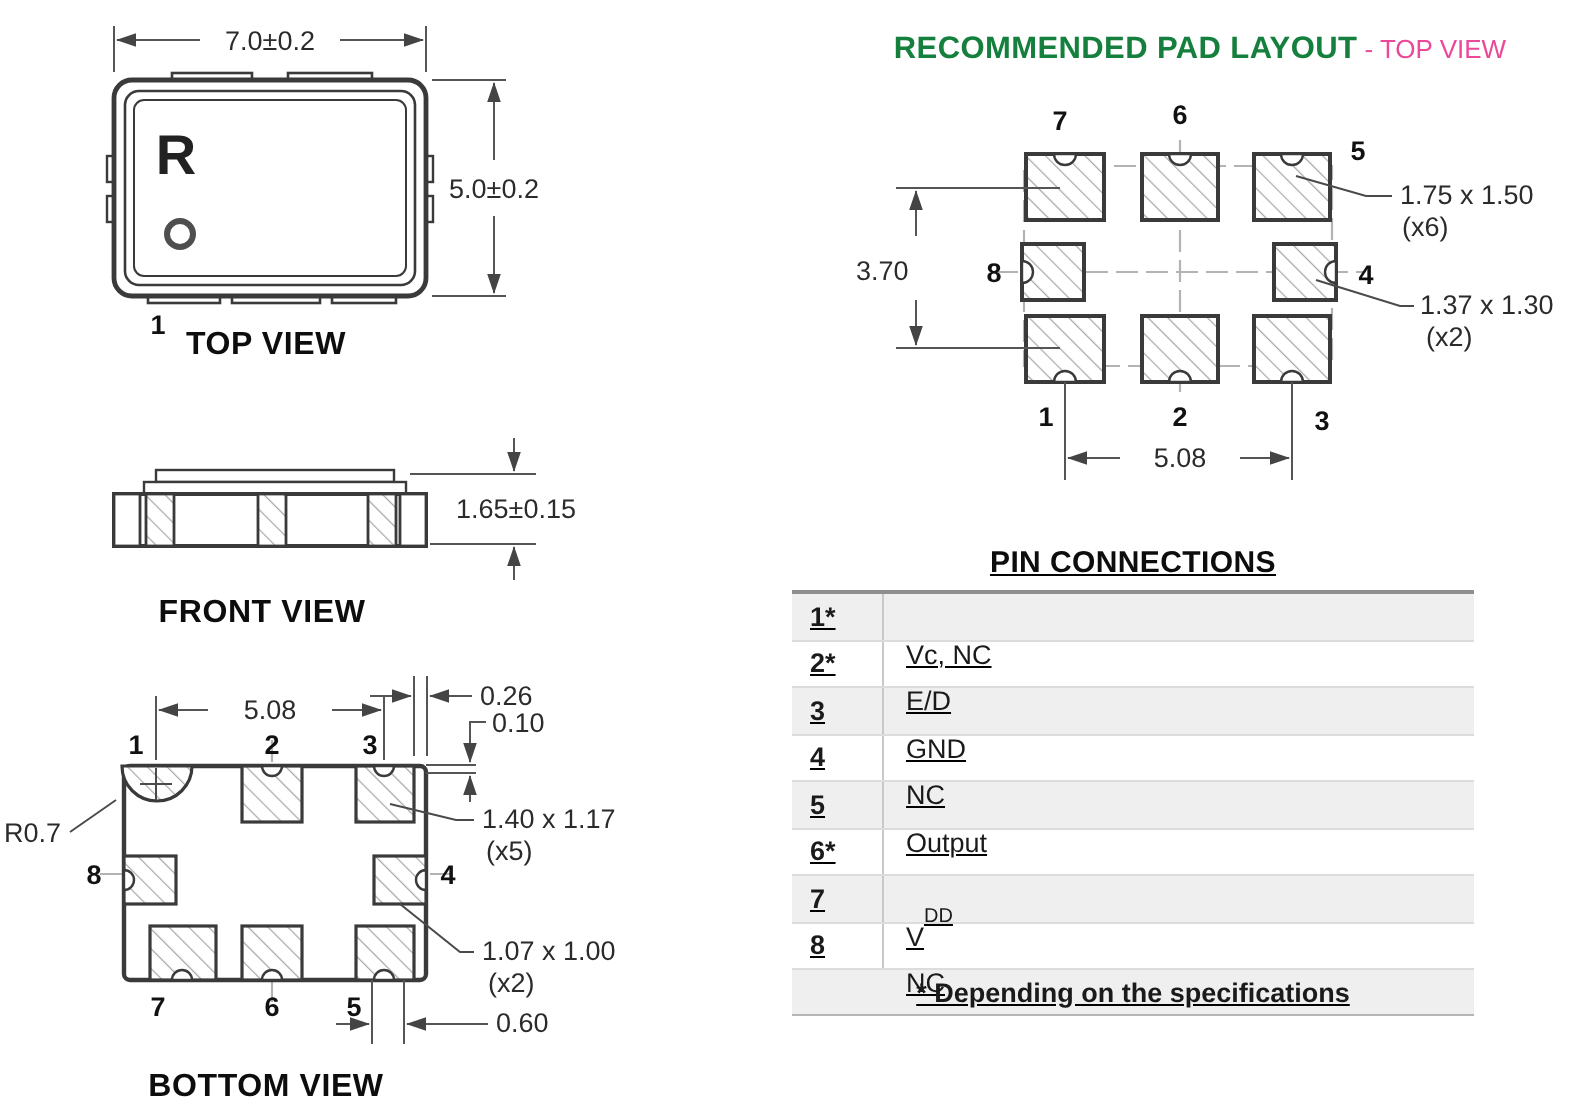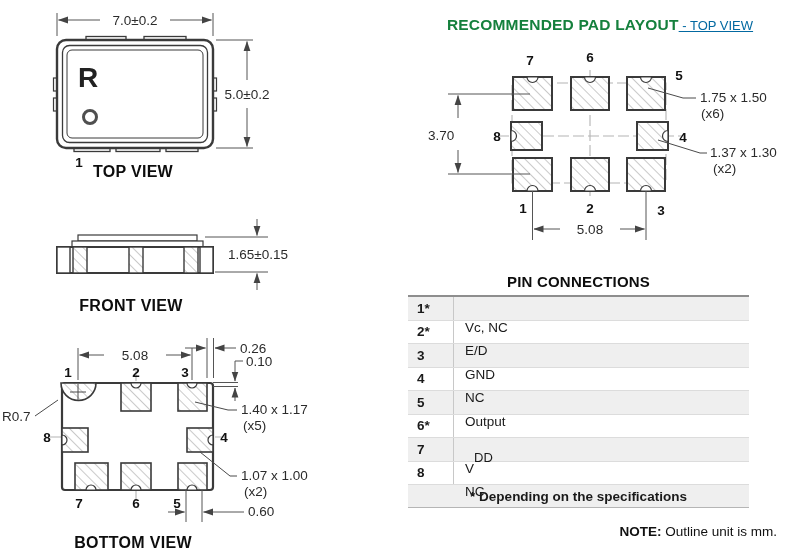--- a/index.html
+++ b/index.html
@@ -15,31 +15,31 @@
   .obj{stroke:#3a3a3a;fill:#ffffff;}
   .hatched{stroke:#3a3a3a;fill:url(#hatch);}
   .dimline{stroke:#555;stroke-width:1;fill:none;}
   .leader{stroke:#4a4a4a;stroke-width:1;fill:none;}
   .dashline{stroke:#b3b3b3;stroke-width:1.1;fill:none;stroke-dasharray:11 4;}
   .notch{fill:#ffffff;stroke:#3a3a3a;stroke-width:1.2;}
 
   
   #padlayout-title{left:420px;top:16px;width:360px;text-align:center;white-space:nowrap;}
   #padlayout-title .t-main{font-size:15.5px;font-weight:bold;color:#15803d;letter-spacing:0.2px;}
-  #padlayout-title .t-sub{font-size:13px;color:#0369a1;text-decoration:underline;}
+  #padlayout-title .t-sub{font-size:13px;color:#ec4899;}
 
   
-  #pin-table-wrap{left:408px;top:273px;width:341px;}
+  #pin-table-wrap{left:396px;top:273px;width:341px;text-decoration:underline;}
   #pin-table-title{text-align:center;font-size:15px;font-weight:bold;color:#0d0d0d;margin-bottom:5px;letter-spacing:0.2px;}
   #pin-table{border-top:2px solid #8e8e8e;border-bottom:1px solid #b5b5b5;}
   .pt-row{display:flex;height:22.5px;align-items:stretch;border-bottom:1px solid #dcdcdc;background:#ffffff;font-size:13.5px;color:#1a1a1a;}
   .pt-row.alt{background:#efefef;}
   .pt-pin{width:36px;flex:0 0 36px;font-weight:bold;padding-left:9px;border-right:1px solid #c8c8c8;display:flex;align-items:center;}
   .pt-desc{padding-left:11px;display:flex;align-items:center;margin-top:30px;}
-  .pt-desc sub{font-size:13px;line-height:1;align-self:flex-end;margin-bottom:4px;}
+  .pt-desc sub{font-size:10px;line-height:1;align-self:flex-end;margin-bottom:4px;}
   .pt-footnote{height:22px;background:#efefef;display:flex;align-items:center;justify-content:center;
     font-size:13.5px;font-weight:600;color:#1a1a1a;}
 
   
   #note-line{left:420px;top:524px;width:357px;text-align:right;font-size:13.5px;color:#111;}
   #note-line .n-label{font-weight:bold;}
 </style>
 </head>
 <body>
 
@@ -290,17 +290,14 @@
           </div>
           <div class="pt-row">
             <div class="pt-pin">8</div>
             <div class="pt-desc">NC</div>
           </div>
         </div>
       <div class="pt-footnote">* Depending on the specifications</div>
     </div>
   </div>
 
-  <div class="abs" id="note-line">
-    <span class="n-label">NOTE:</span><span> Outline unit is mm.</span>
-  </div>
 
 </div>
 
 </body></html>

